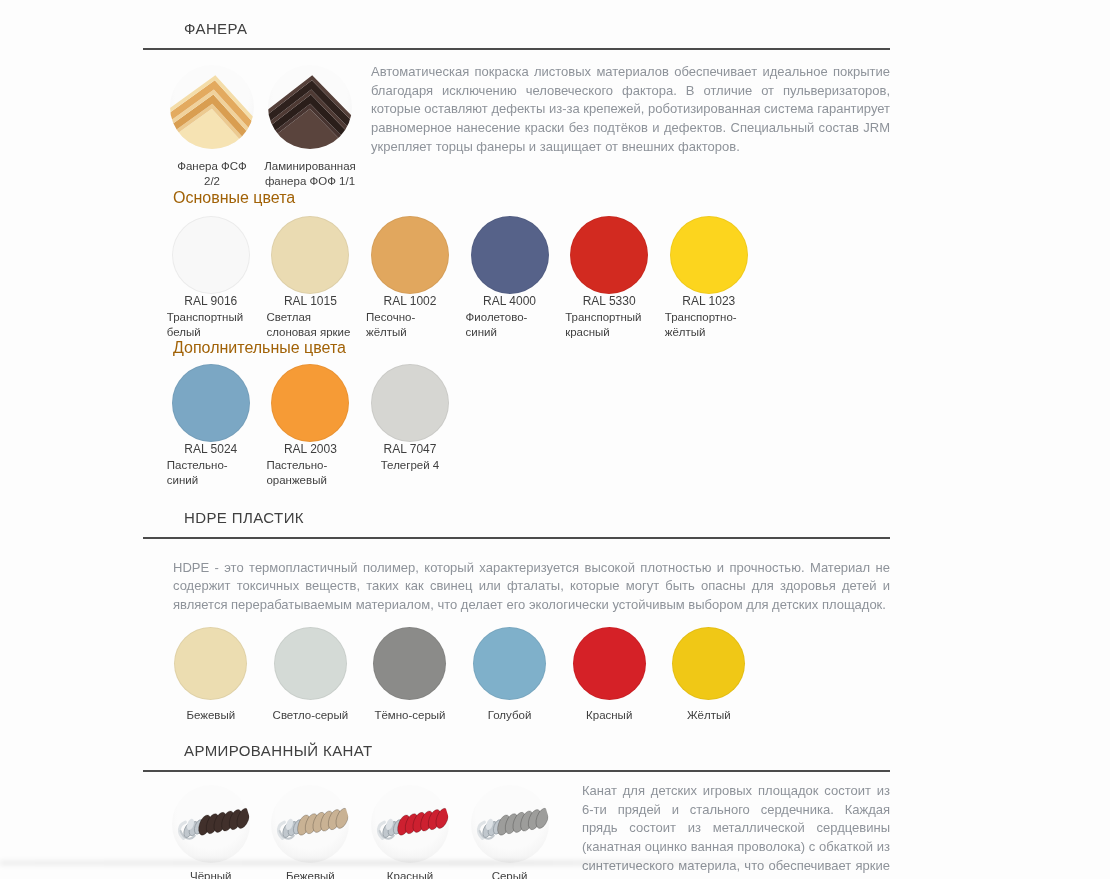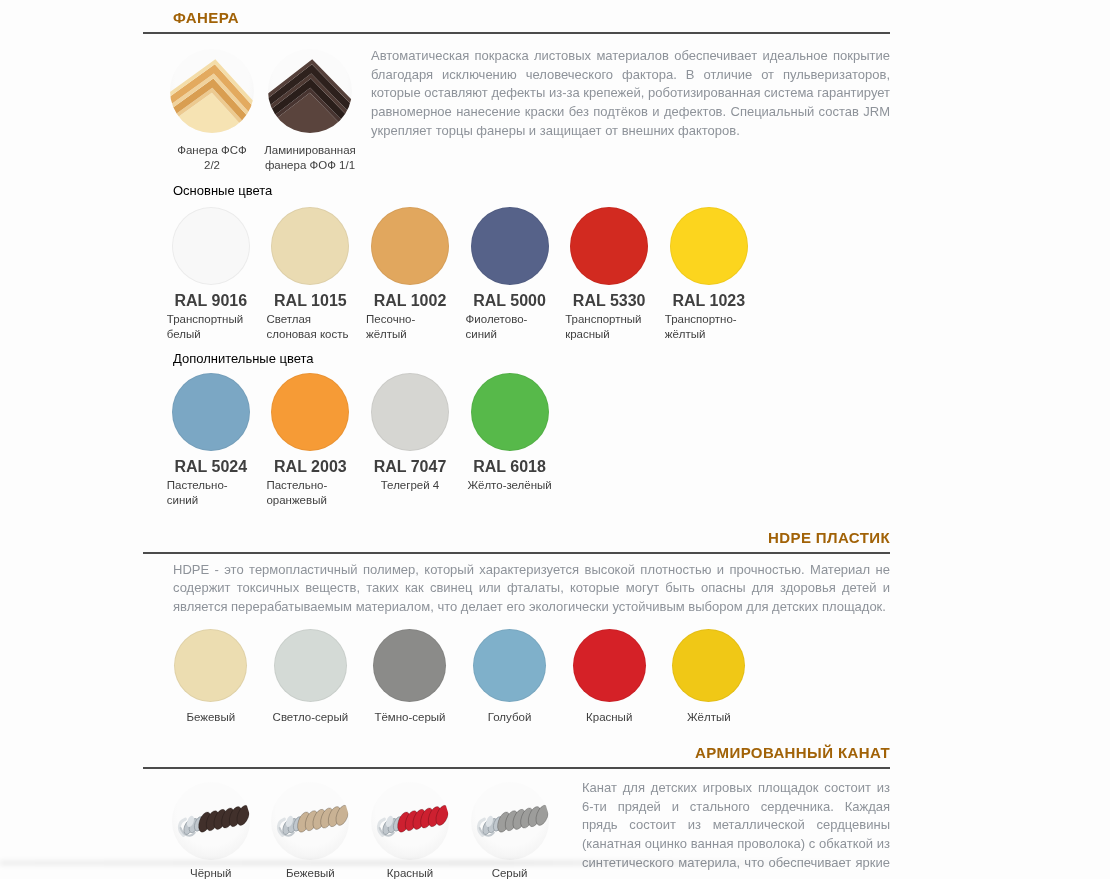--- a/index.html
+++ b/index.html
@@ -1,48 +1,48 @@
 <!DOCTYPE html>
 <html lang="ru"><head>
 <meta charset="utf-8">
 <style>
   html,body{margin:0;padding:0;background:#fdfdfd;}
   .page{
     position:relative;width:1110px;height:879px;overflow:hidden;
     background:#fdfdfd;font-family:"Liberation Sans",sans-serif;color:#3f3f3f;
   }
   .content{position:relative;margin-left:173px;width:717px;padding-top:9px;}
-  .section-title{font-size:15px;font-weight:bold;color:#a16207;letter-spacing:.4px;margin:0;}
+  .section-title{font-size:15px;font-weight:normal;color:#404040;letter-spacing:.4px;margin:11px;}
   .rule{height:2px;background:#4c4c4c;margin:6px 0 0 -30px;width:747px;}
   
   .ply-row{display:flex;margin-top:15px;}
   .figures{display:flex;width:196px;margin-left:-10px;flex-shrink:0;}
   .figure{width:98px;display:flex;flex-direction:column;align-items:center;}
   .photo-circle{width:84px;height:84px;border-radius:50%;overflow:hidden;
     background:radial-gradient(circle at 50% 38%,#fbfbfb 55%,#ececec 100%);flex-shrink:0;}
   .figure .cap{font-size:11.5px;line-height:1.3;text-align:center;margin-top:10px;color:#3f3f3f;}
   .figure:first-child .cap{max-width:70px;}
   .figure:last-child .cap{max-width:112px;}
   .para{font-size:13px;line-height:1.44;color:#8e939a;text-align:justify;margin:0;}
   .ply-row .para{flex:1;padding-left:12px;margin-top:-2px;}
-  .group-label{font-size:13px;color:#000000;margin-top:10px;}
+  .group-label{font-size:16px;color:#a16207;}
   
   .row{display:flex;margin-left:-12px;}
   .cell{width:99.6px;display:flex;flex-direction:column;align-items:center;flex-shrink:0;}
   .swatch{border-radius:50%;box-shadow:inset 0 0 0 1px rgba(0,0,0,0.05);}
   .sw-78{width:78px;height:78px;}
   .sw-73{width:73px;height:73px;}
-  .code{font-size:16px;font-weight:bold;margin-top:7px;text-align:center;}
+  .code{font-size:12px;font-weight:normal;text-align:center;}
   .cname{font-size:11.5px;line-height:1.28;margin-top:2px;text-align:left;max-width:88px;}
   .row-main{margin-top:9px;}
   .row-extra{margin-top:7px;}
   .row-hdpe{margin-top:12px;}
   .hdpe-name{font-size:11.5px;margin-top:9px;text-align:center;}
-  .mt-sec{margin-top:21px;text-align:right;}
-  .hdpe-para{margin-top:7px;}
+  .mt-sec{margin-top:21px;}
+  .hdpe-para{margin-top:20px;}
   
   .rope-row{display:flex;margin-top:13px;}
   .ropes{display:flex;width:398px;margin-left:-12px;flex-shrink:0;}
   .rope-para{flex:1;padding-left:7px;margin-top:-3px;margin-left:16px;}
   .rope-name{font-size:11.5px;margin-top:7px;text-align:center;}
   .scan-artifact{position:absolute;left:0;top:860px;width:880px;height:6px;
     background:linear-gradient(to right,rgba(0,0,0,.05),rgba(0,0,0,.08) 55%,rgba(0,0,0,0));
     filter:blur(2px);}
   svg{display:block;}
 </style>
@@ -94,30 +94,30 @@
     <div class="group-label">Основные цвета</div>
     <div class="row row-main">
       <div class="cell">
         <div class="swatch sw-78" style="background: rgb(248, 248, 248);"></div>
         <div class="code">RAL 9016</div>
         <div class="cname">Транспортный белый</div>
       </div>
       <div class="cell">
         <div class="swatch sw-78" style="background: rgb(234, 219, 178);"></div>
         <div class="code">RAL 1015</div>
-        <div class="cname">Светлая слоновая кость</div>
+        <div class="cname">Светлая слоновая яркие</div>
       </div>
       <div class="cell">
         <div class="swatch sw-78" style="background: rgb(225, 167, 94);"></div>
         <div class="code">RAL 1002</div>
         <div class="cname">Песочно-жёлтый</div>
       </div>
       <div class="cell">
         <div class="swatch sw-78" style="background: rgb(86, 98, 137);"></div>
-        <div class="code">RAL 5000</div>
+        <div class="code">RAL 4000</div>
         <div class="cname">Фиолетово-синий</div>
       </div>
       <div class="cell">
         <div class="swatch sw-78" style="background: rgb(210, 42, 32);"></div>
         <div class="code">RAL 5330</div>
         <div class="cname">Транспортный красный</div>
       </div>
       <div class="cell">
         <div class="swatch sw-78" style="background: rgb(252, 213, 30);"></div>
         <div class="code">RAL 1023</div>
@@ -135,25 +135,20 @@
       <div class="cell">
         <div class="swatch sw-78" style="background: rgb(246, 155, 54);"></div>
         <div class="code">RAL 2003</div>
         <div class="cname">Пастельно-оранжевый</div>
       </div>
       <div class="cell">
         <div class="swatch sw-78" style="background: rgb(214, 214, 210);"></div>
         <div class="code">RAL 7047</div>
         <div class="cname">Телегрей 4</div>
       </div>
-      <div class="cell">
-        <div class="swatch sw-78" style="background: rgb(87, 185, 74);"></div>
-        <div class="code">RAL 6018</div>
-        <div class="cname">Жёлто-зелёный</div>
-      </div>
     </div>
 
     <h2 class="section-title mt-sec">HDPE ПЛАСТИК</h2>
     <div class="rule"></div>
     <p class="para hdpe-para">HDPE - это термопластичный полимер, который характеризуется высокой плотностью и прочностью. Материал не содержит токсичных веществ, таких как свинец или фталаты, которые могут быть опасны для здоровья детей и является перерабатываемым материалом, что делает его экологически устойчивым выбором для детских площадок.</p>
 
     <div class="row row-hdpe">
       <div class="cell">
         <div class="swatch sw-73" style="background: rgb(236, 221, 177);"></div>
         <div class="hdpe-name">Бежевый</div>

